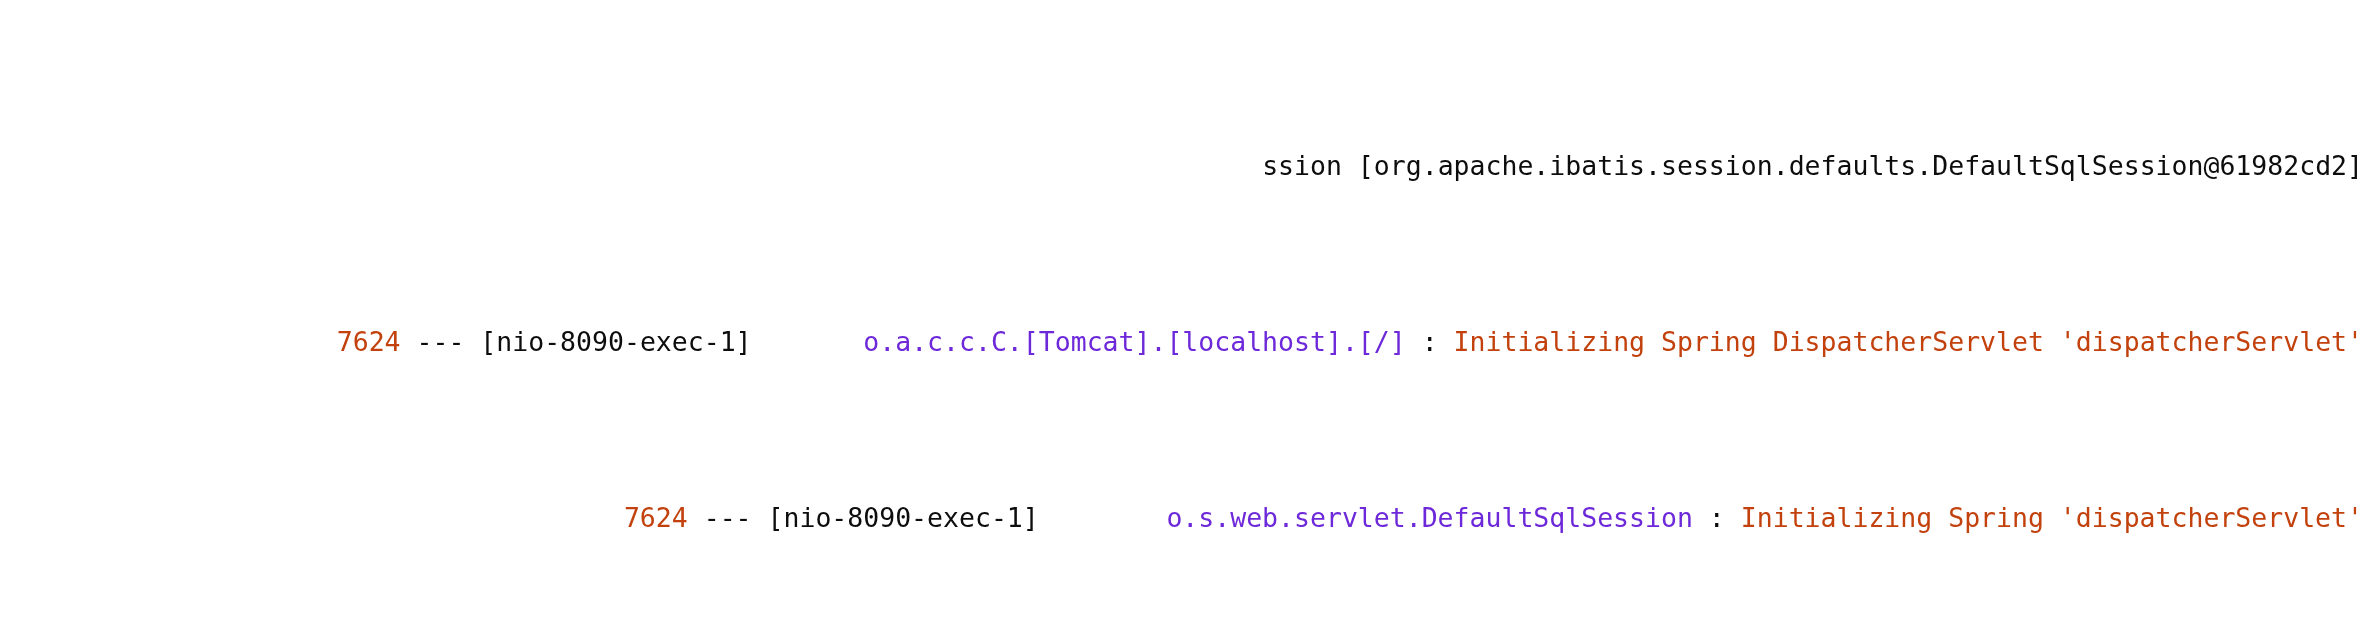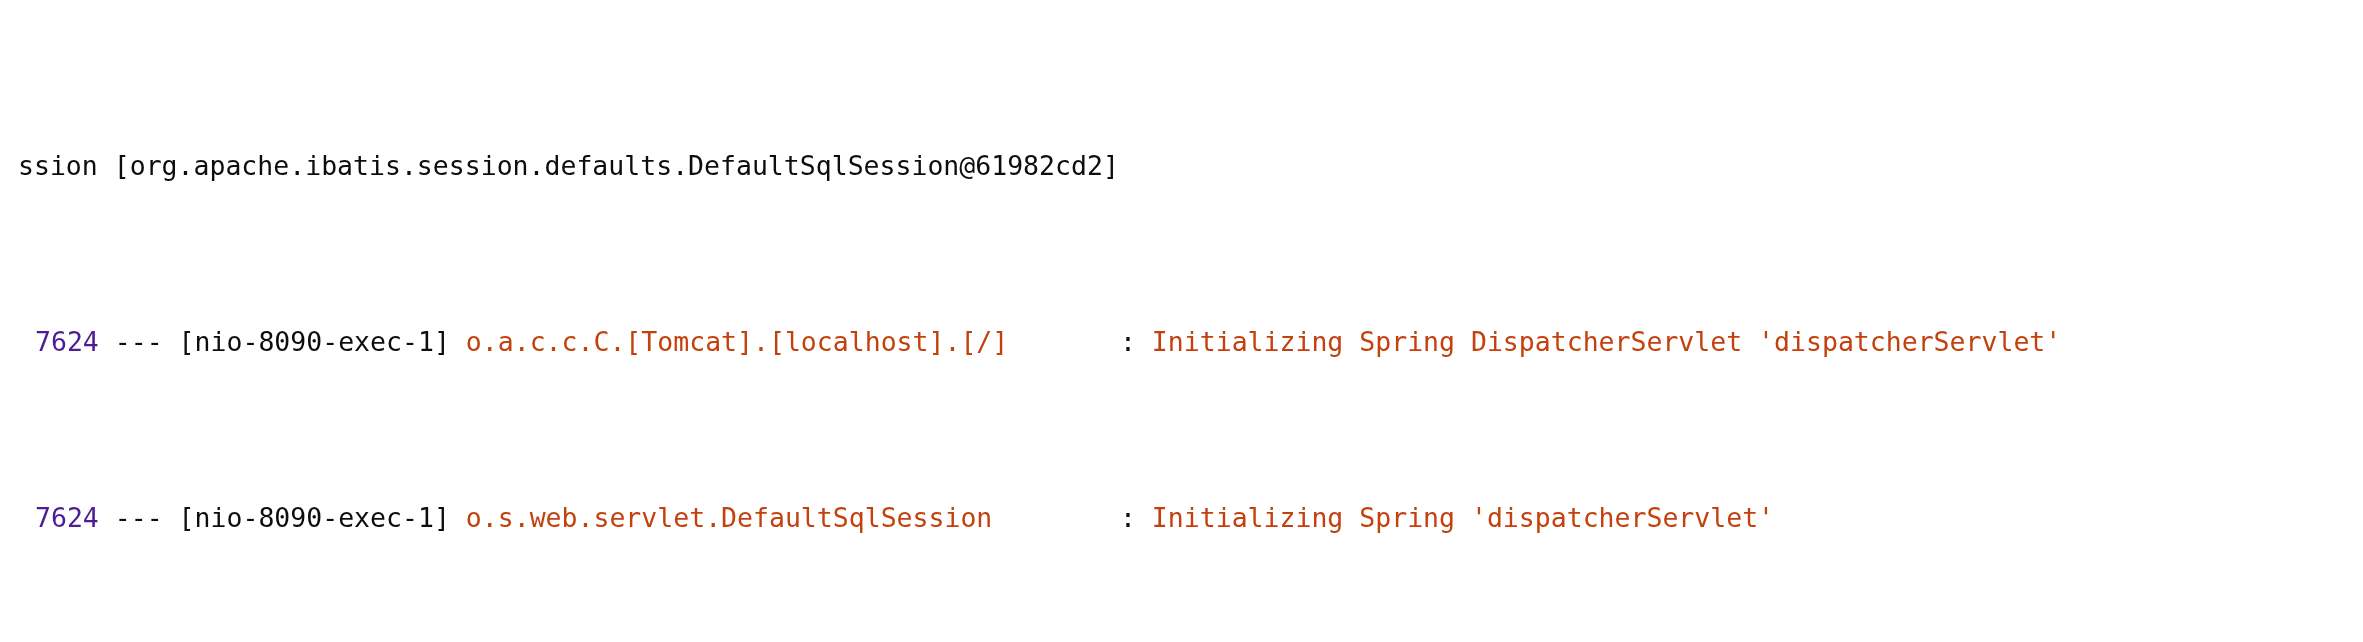--- a/index.html
+++ b/index.html
@@ -14,24 +14,24 @@
     position: relative;
   }
   .console {
     font-family: "DejaVu Sans Mono", "Liberation Mono", monospace;
     font-size: 26.5px;
     line-height: 44px;
     color: #0d0d0d;
     white-space: pre;
     padding: 12px 0 0 18px;
   }
-  .line { height: 44px; }
-  .pid { color: #4c1d95; margin-left: 17px; }
+  .line { height: 44px; text-align: right; }
+  .pid { color: #c2410c; margin-left: 17px; }
   .logger {
-    color: #c2410c;
+    color: #6d28d9;
     display: inline-block;
     min-width: 40ch;
   }
   .msg { color: #c2410c; }
 </style>
 </head>
 <body>
 
 <div class="console">
 

